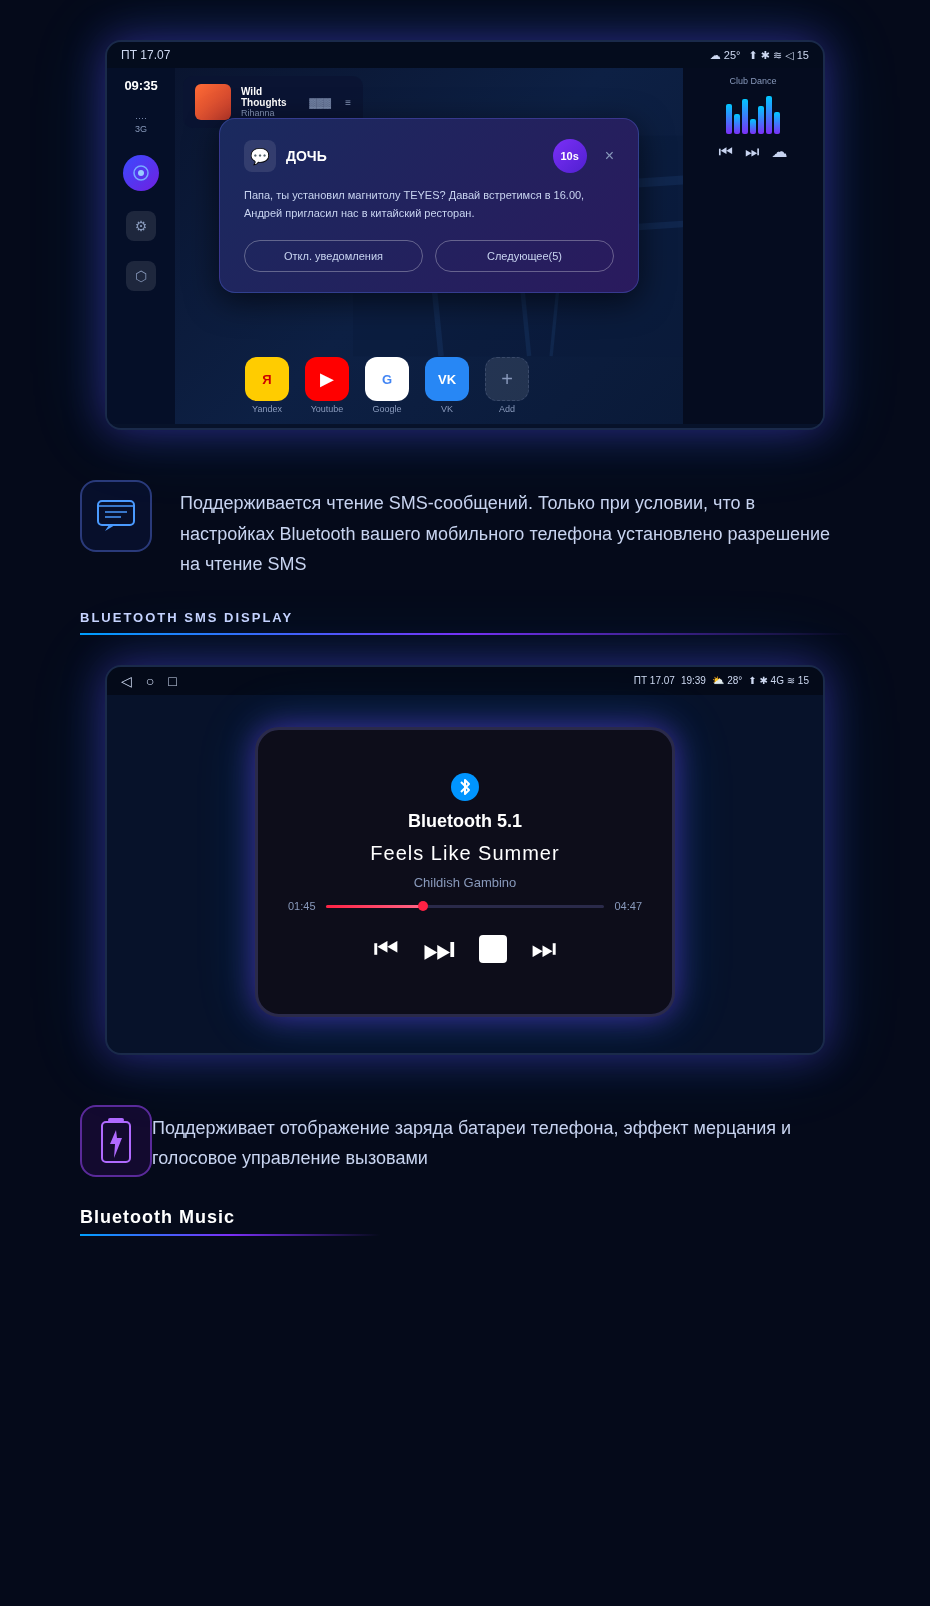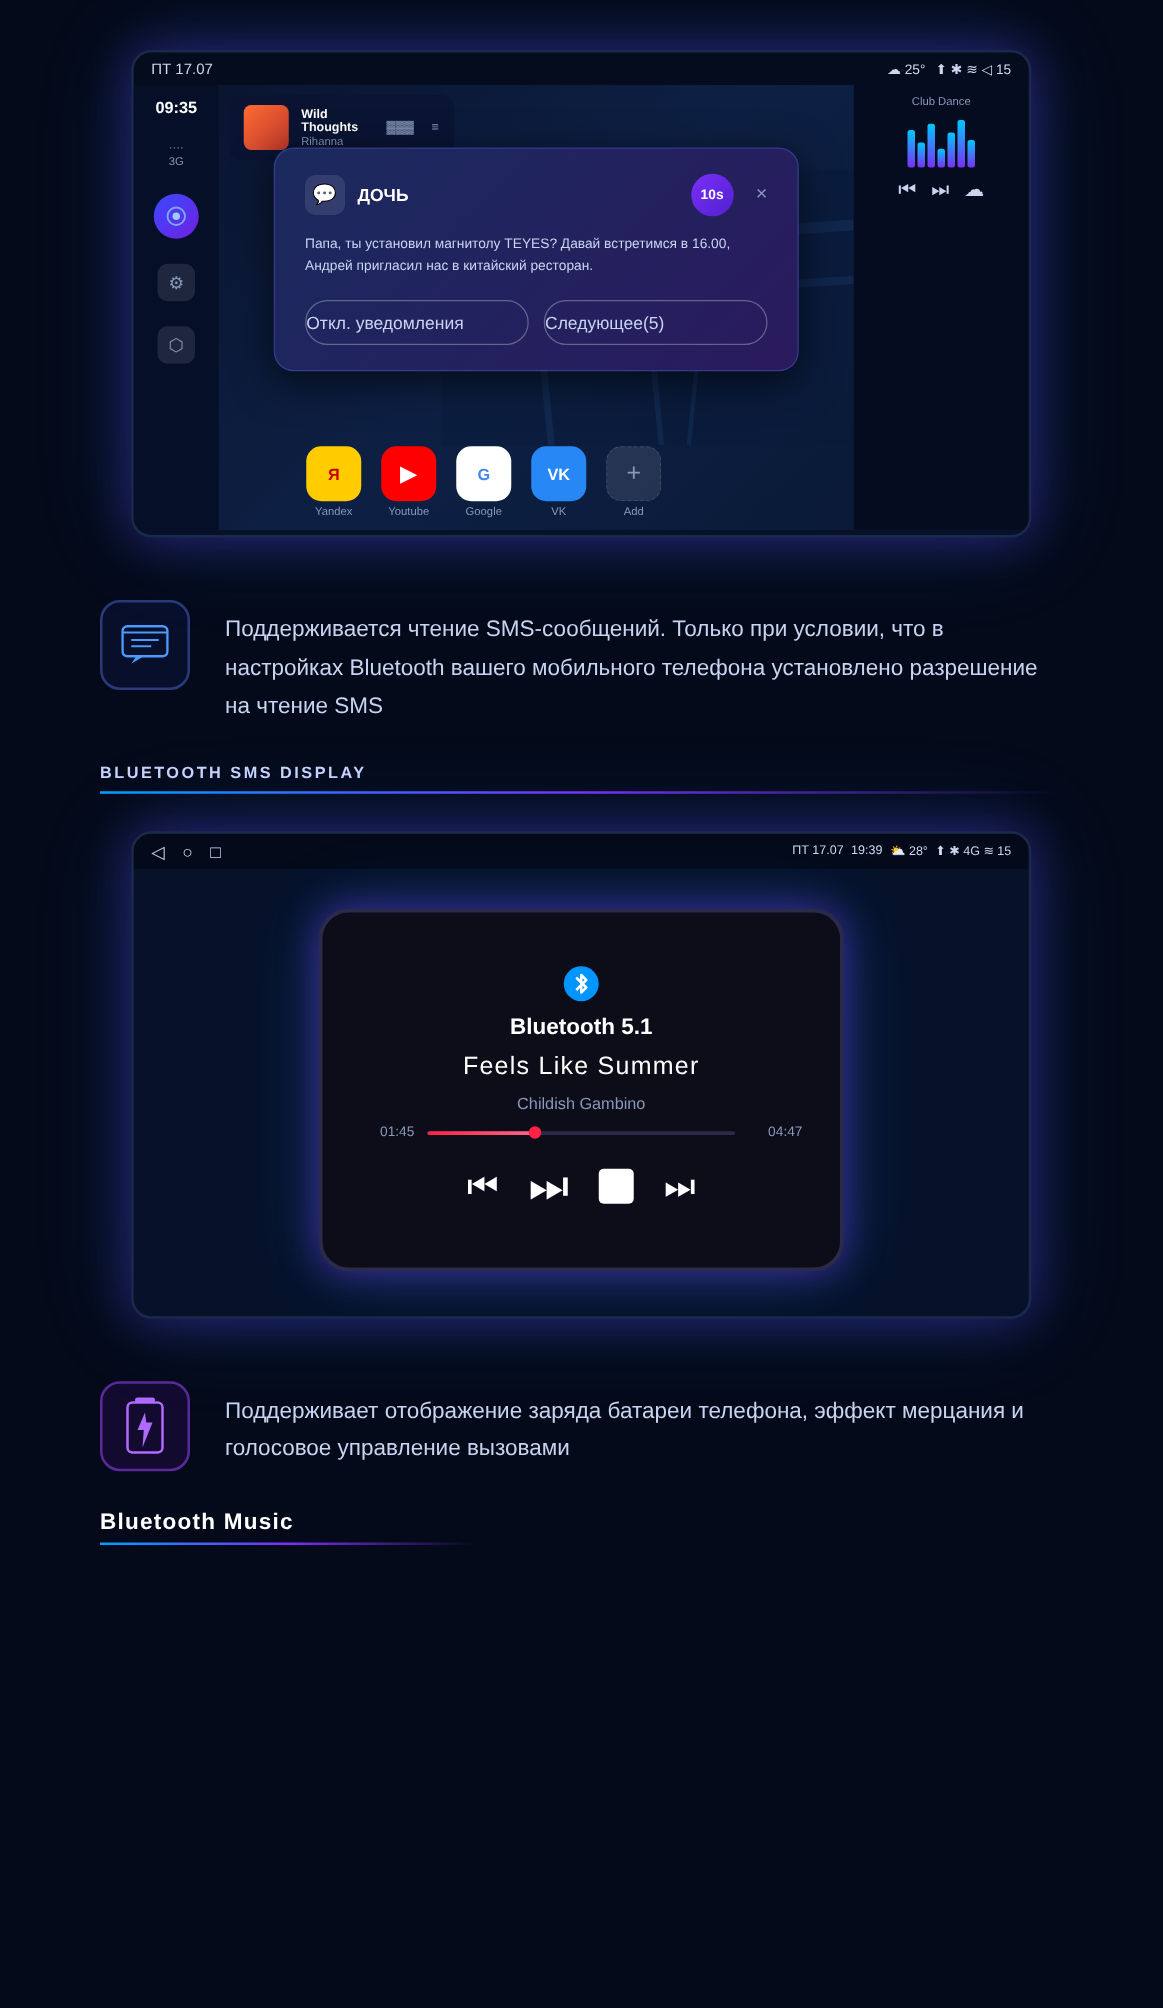--- a/index.html
+++ b/index.html
@@ -193,22 +193,22 @@
       gap: 12px;
     }
 
     .dialog-btn {
       flex: 1;
       padding: 9px 0;
       border: 1px solid rgba(255,255,255,0.3);
       border-radius: 20px;
       background: transparent;
       color: #c8d4f0;
-      font-size: 14px;
-      text-align: left;
+      font-size: 11px;
+      text-align: center;
       cursor: pointer;
     }
 
     
     .app-bar {
       position: absolute;
       bottom: 10px;
       left: 70px;
       right: 10px;
       display: flex;
@@ -438,21 +438,20 @@
       width: 100%;
       display: flex;
       align-items: center;
       gap: 10px;
     }
 
     .progress-time {
       font-size: 11px;
       color: #8899bb;
       flex-shrink: 0;
-      margin-left: 16px;
     }
 
     .progress-bar {
       flex: 1;
       height: 3px;
       background: #2a2a4a;
       border-radius: 2px;
       position: relative;
     }
 
@@ -499,21 +498,20 @@
       background: #fff;
       border-radius: 4px;
       cursor: pointer;
     }
 
     
     .feature-section-2 {
       display: flex;
       align-items: flex-start;
       padding: 30px 80px 20px;
-      gap: 28px;
     }
 
     .phone-icon-wrap {
       width: 72px;
       height: 72px;
       flex-shrink: 0;
       border: 2px solid #5a2a9a;
       border-radius: 16px;
       display: flex;
       align-items: center;

